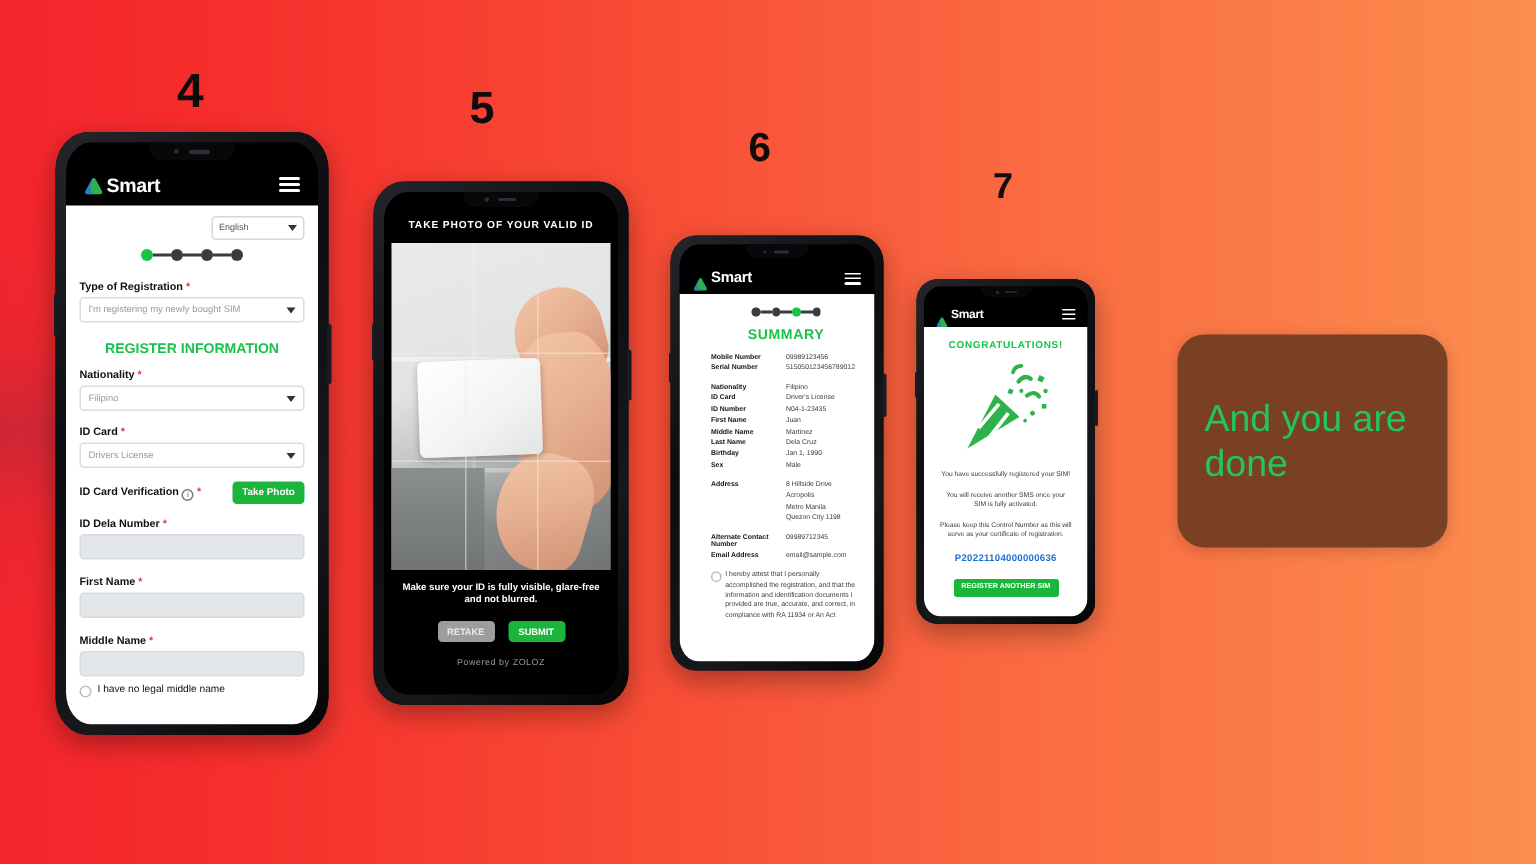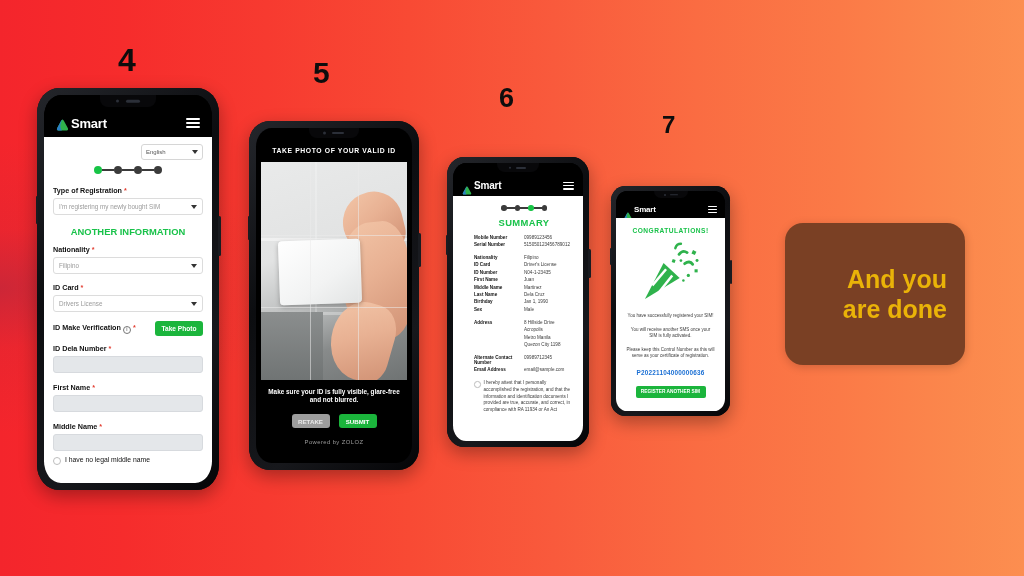--- a/index.html
+++ b/index.html
@@ -98,22 +98,22 @@
   .sval{color:#3b3b3b;}
   .attest{color:#3b3b3b;line-height:1.45;}
 
   
   .cong-title{color:#19c24a;font-weight:bold;text-align:center;letter-spacing:0.5px;}
   .cong-p{color:#3b3b3b;text-align:center;line-height:1.45;}
   .ctrlnum{color:#1a6fd4;font-weight:bold;text-align:center;letter-spacing:0.2px;}
 
   
   .callout{position:absolute;background:#7a4024;border-radius:18px;
-     display:flex;align-items:center;justify-content:center;text-align:right;
-     color:#eab308;font-weight:bold;line-height:1.22;
+     display:flex;align-items:center;justify-content:center;text-align:left;
+     color:#22c55e;font-weight:normal;line-height:1.22;
      box-shadow:0 2px 10px rgba(0,0,0,0.18);}
 </style>
 </head>
 <body>
 
 <div id="stage">
 
   <div class="stepnum" style="left:118px;top:44px;font-size:32px;">4</div>
   <div class="stepnum" style="left:313px;top:58px;font-size:30px;">5</div>
   <div class="stepnum" style="left:499px;top:85px;font-size:27px;">6</div>
@@ -167,41 +167,41 @@
         </div>
 
         <div class="flabel" style="margin-top:12px;font-size:7.2px;">
           <span>Type of Registration</span><span class="req"> *</span>
         </div>
         <div class="finput" style="margin-top:3px;height:15px;padding:0 5px;font-size:6.3px;">
           <span>I'm registering my newly bought SIM</span>
           <span class="caret"></span>
         </div>
 
-        <div class="section-title" style="margin-top:11px;font-size:9.4px;">ANOTHER INFORMATION</div>
+        <div class="section-title" style="margin-top:11px;font-size:9.4px;">REGISTER INFORMATION</div>
 
         <div class="flabel" style="margin-top:8px;font-size:7.2px;">
           <span>Nationality</span><span class="req"> *</span>
         </div>
         <div class="finput" style="margin-top:3px;height:15px;padding:0 5px;font-size:6.3px;">
           <span>Filipino</span>
           <span class="caret"></span>
         </div>
 
         <div class="flabel" style="margin-top:9px;font-size:7.2px;">
           <span>ID Card</span><span class="req"> *</span>
         </div>
         <div class="finput" style="margin-top:3px;height:15px;padding:0 5px;font-size:6.3px;">
           <span>Drivers License</span>
           <span class="caret"></span>
         </div>
 
         <div style="display:flex;align-items:center;justify-content:space-between;margin-top:9px;">
           <div class="flabel" style="font-size:7.2px;">
-            <span>ID Make Verification</span>
+            <span>ID Card Verification</span>
             <span style="display:inline-block;width:6px;height:6px;border:0.8px solid #777;border-radius:50%;
                          font-size:4.5px;line-height:5px;text-align:center;color:#777;vertical-align:-1px;">i</span><span class="req"> *</span>
           </div>
           <div class="greenbtn" style="width:48px;height:15px;font-size:6.6px;">Take Photo</div>
         </div>
 
         <div class="flabel" style="margin-top:8px;font-size:7.2px;">
           <span>ID Dela Number</span><span class="req"> *</span>
         </div>
         <div class="fbox" style="margin-top:3px;height:15px;"></div>

